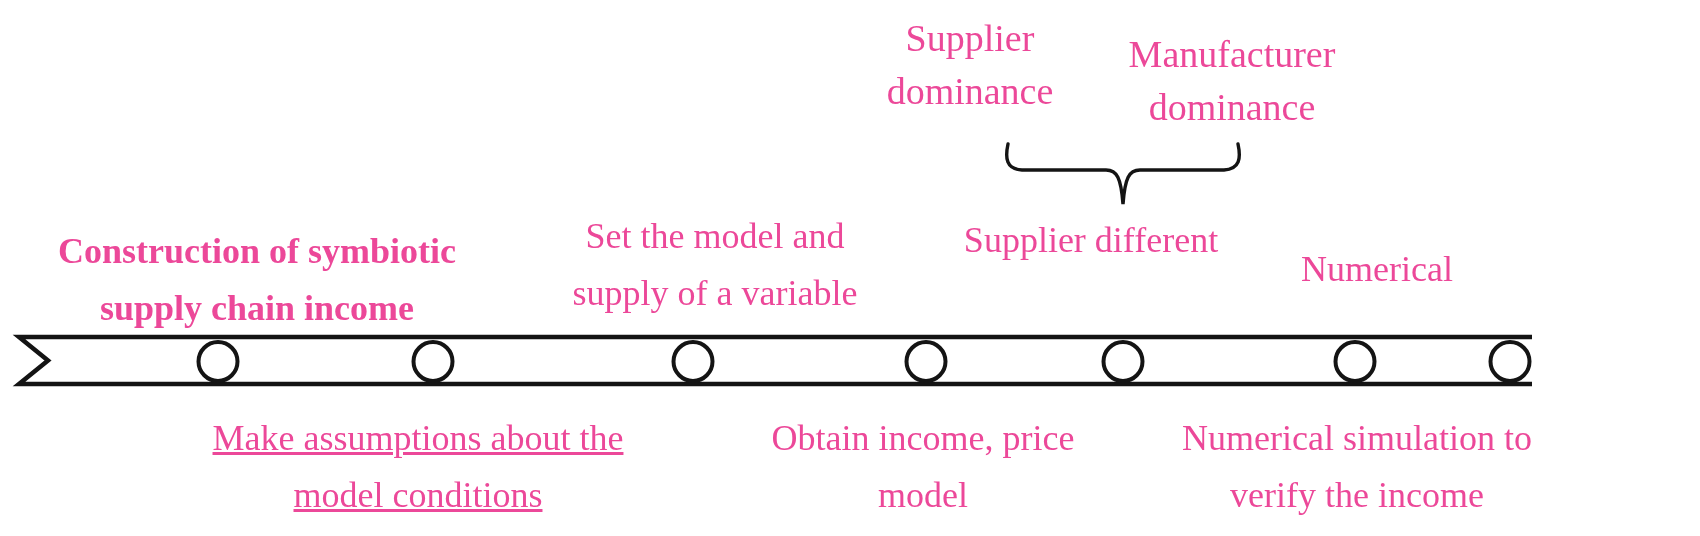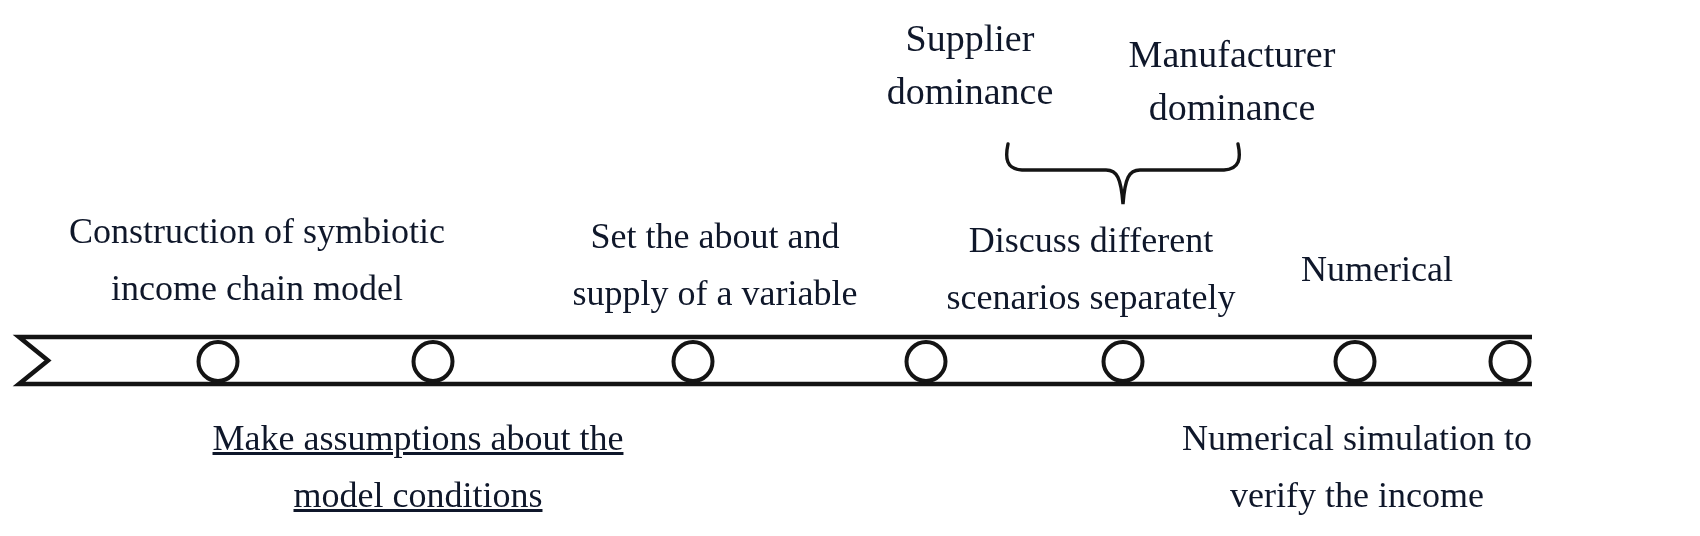--- a/index.html
+++ b/index.html
@@ -7,21 +7,21 @@
     padding: 0;
     background: #ffffff;
   }
   .canvas {
     position: relative;
     width: 1532px;
     height: 536px;
     background: #ffffff;
     overflow: hidden;
     font-family: "Liberation Serif", "DejaVu Serif", serif;
-    color: #0f172a;
+    color: #ec4899;
   }
   .diagram-svg {
     position: absolute;
     left: 0;
     top: 0;
     width: 1700px;
     height: 536px;
   }
   .label {
     position: absolute;
@@ -31,21 +31,21 @@
     white-space: nowrap;
   }
   .branch {
     font-size: 38px;
     line-height: 53px;
   }
   
   .pos-supplier      { left: 830px;  top: 12px;  width: 280px; }
   .pos-manufacturer  { left: 1082px; top: 28px;  width: 300px; }
   
-  .pos-construction  { left: 27px;   top: 203px; width: 460px; }
+  .pos-construction  { left: 27px;   top: 223px; width: 460px; font-weight: bold; }
   .pos-variable      { left: 495px;  top: 208px; width: 440px; }
   .pos-scenarios     { left: 871px;  top: 212px; width: 440px; }
   .pos-conclusion    { left: 1227px; top: 241px; width: 300px; }
   
   .pos-assumptions   { left: 168px;  top: 410px; width: 500px; text-decoration: underline; }
   .pos-income        { left: 703px;  top: 410px; width: 440px; }
   .pos-simulation    { left: 1127px; top: 410px; width: 460px; }
 </style>
 </head>
 <body>
@@ -71,36 +71,39 @@
     <div>Supplier</div>
     <div>dominance</div>
   </div>
   <div class="label branch pos-manufacturer">
     <div>Manufacturer</div>
     <div>dominance</div>
   </div>
 
   <div class="label pos-construction">
     <div>Construction of symbiotic</div>
-    <div>income chain model</div>
+    <div>supply chain income</div>
   </div>
   <div class="label pos-variable">
-    <div>Set the about and</div>
+    <div>Set the model and</div>
     <div>supply of a variable</div>
   </div>
   <div class="label pos-scenarios">
-    <div>Discuss different</div>
-    <div>scenarios separately</div>
+    <div>Supplier different</div>
   </div>
   <div class="label pos-conclusion">
     <div>Numerical</div>
   </div>
 
   <div class="label pos-assumptions">
     <div>Make assumptions about the</div>
     <div>model conditions</div>
   </div>
+  <div class="label pos-income">
+    <div>Obtain income, price</div>
+    <div>model</div>
+  </div>
   <div class="label pos-simulation">
     <div>Numerical simulation to</div>
     <div>verify the income</div>
   </div>
 
 </div>
 
 </body></html>

